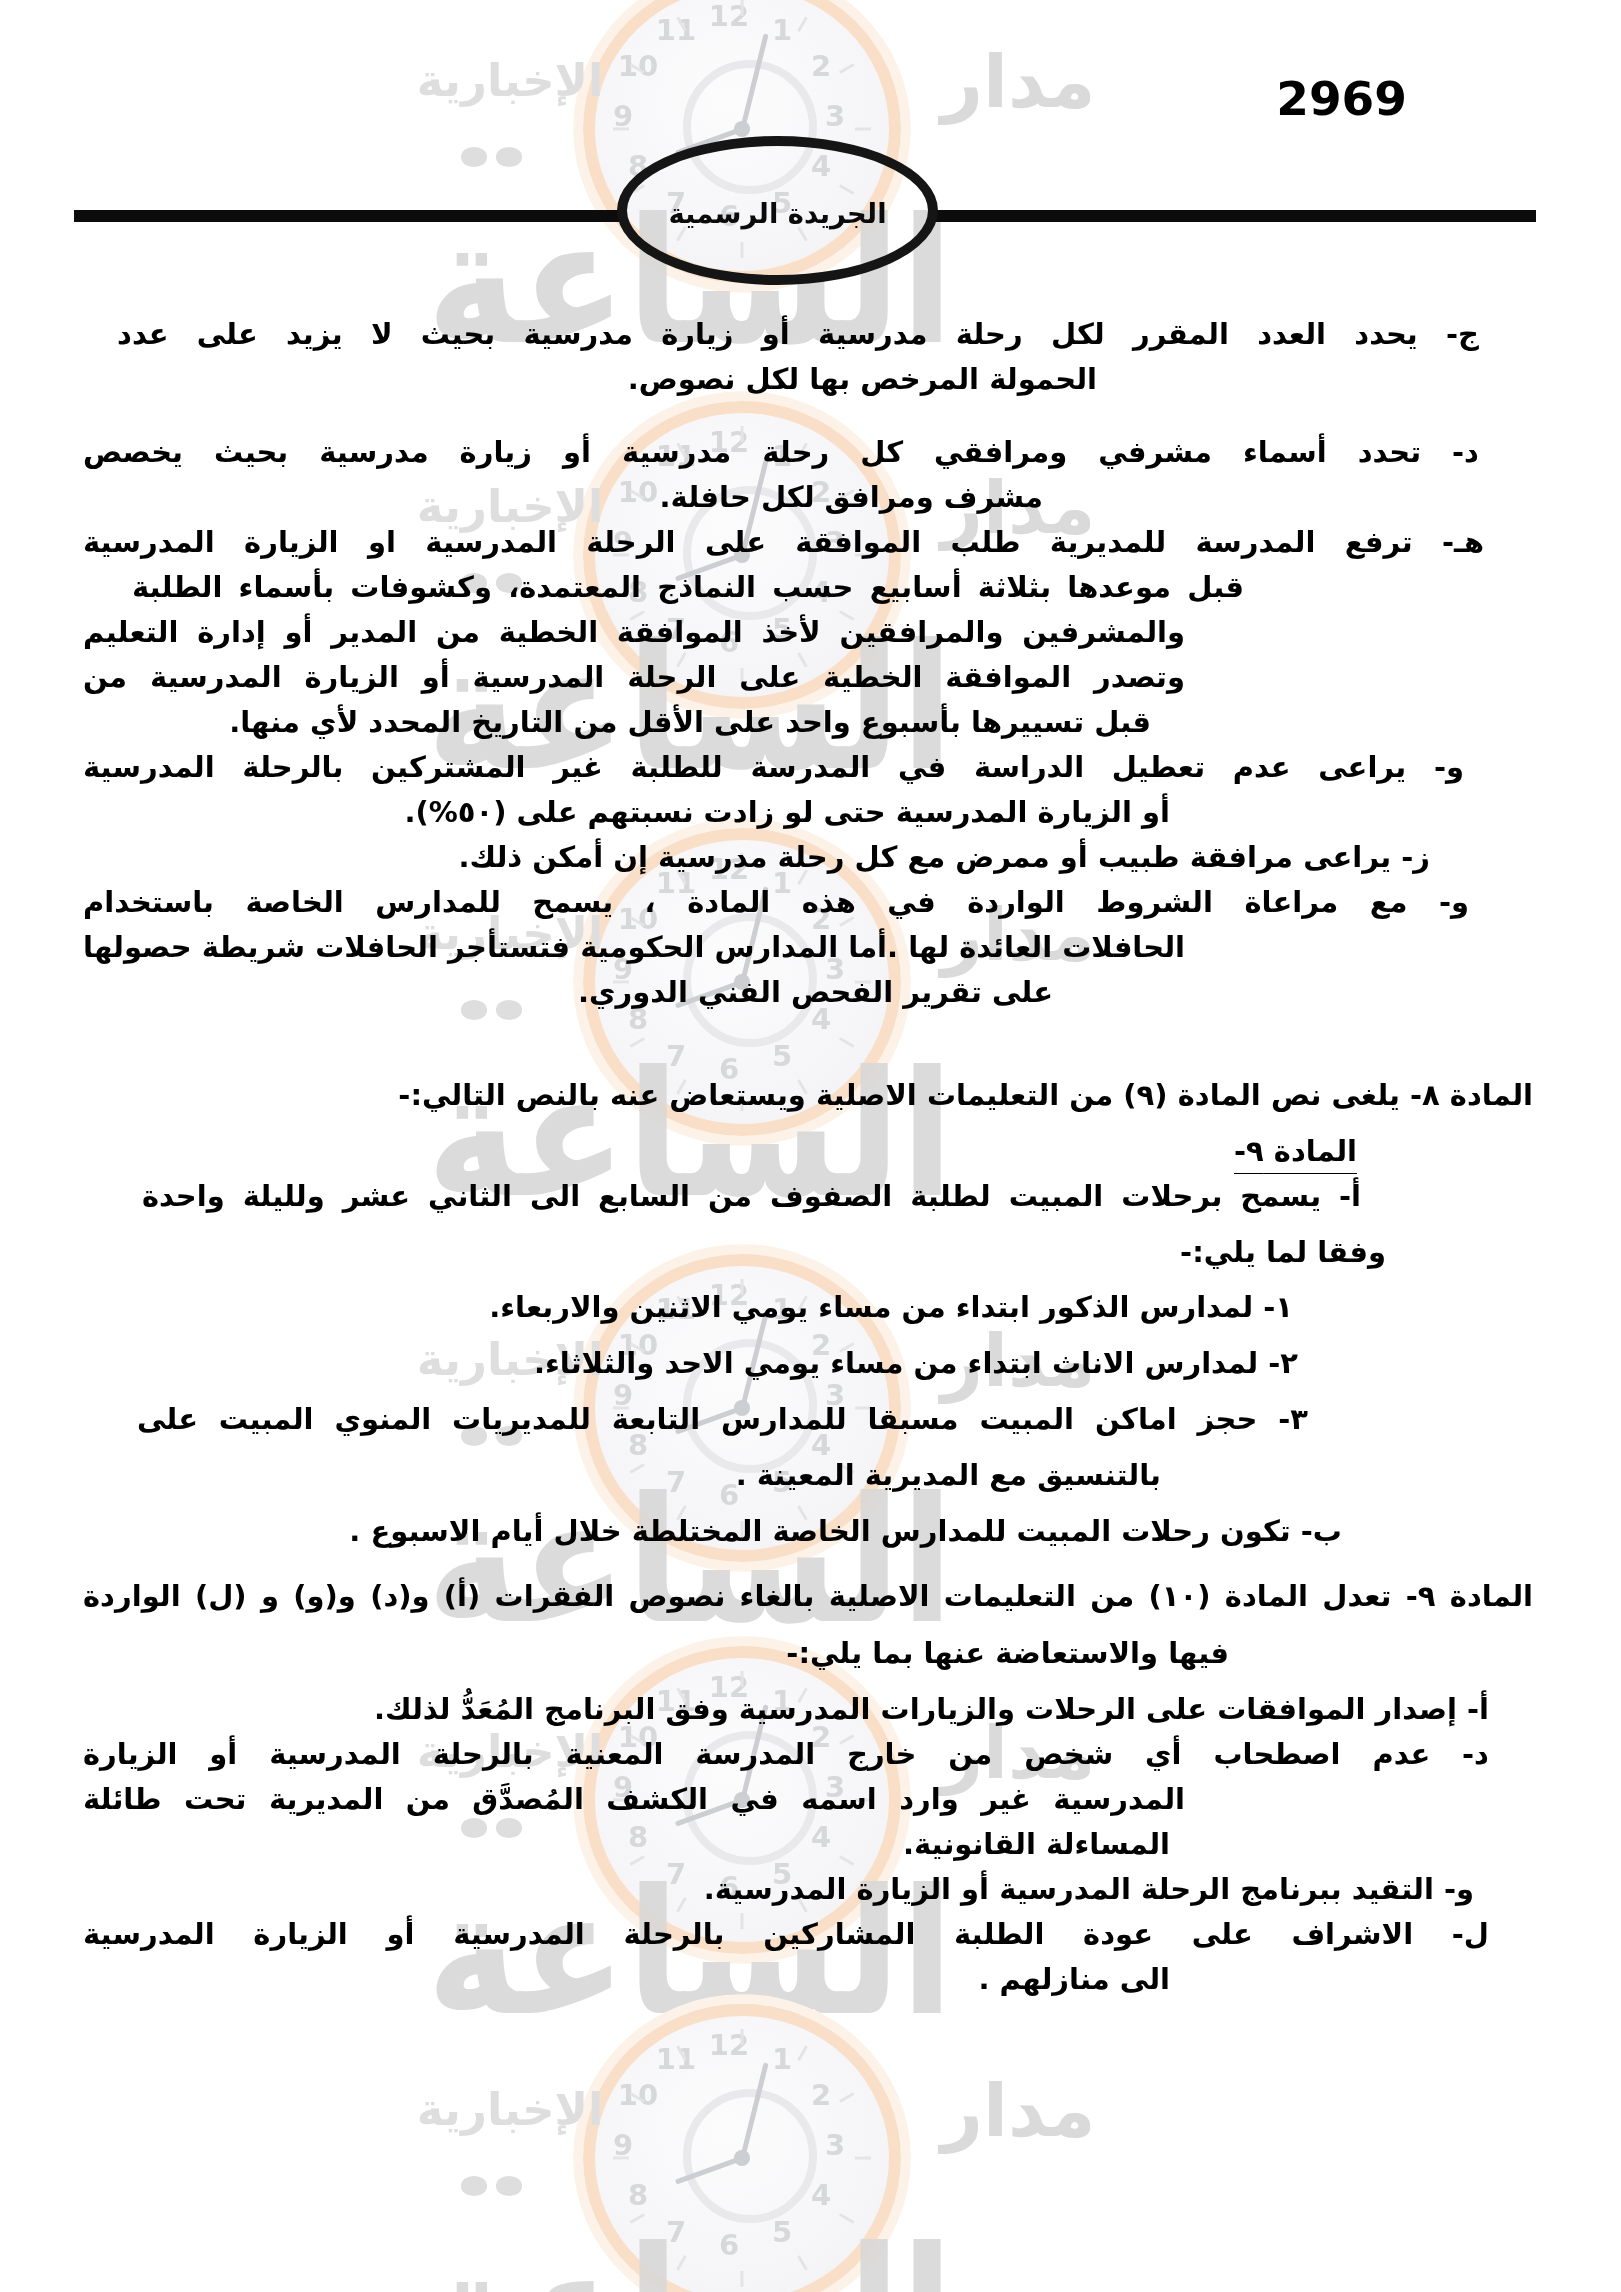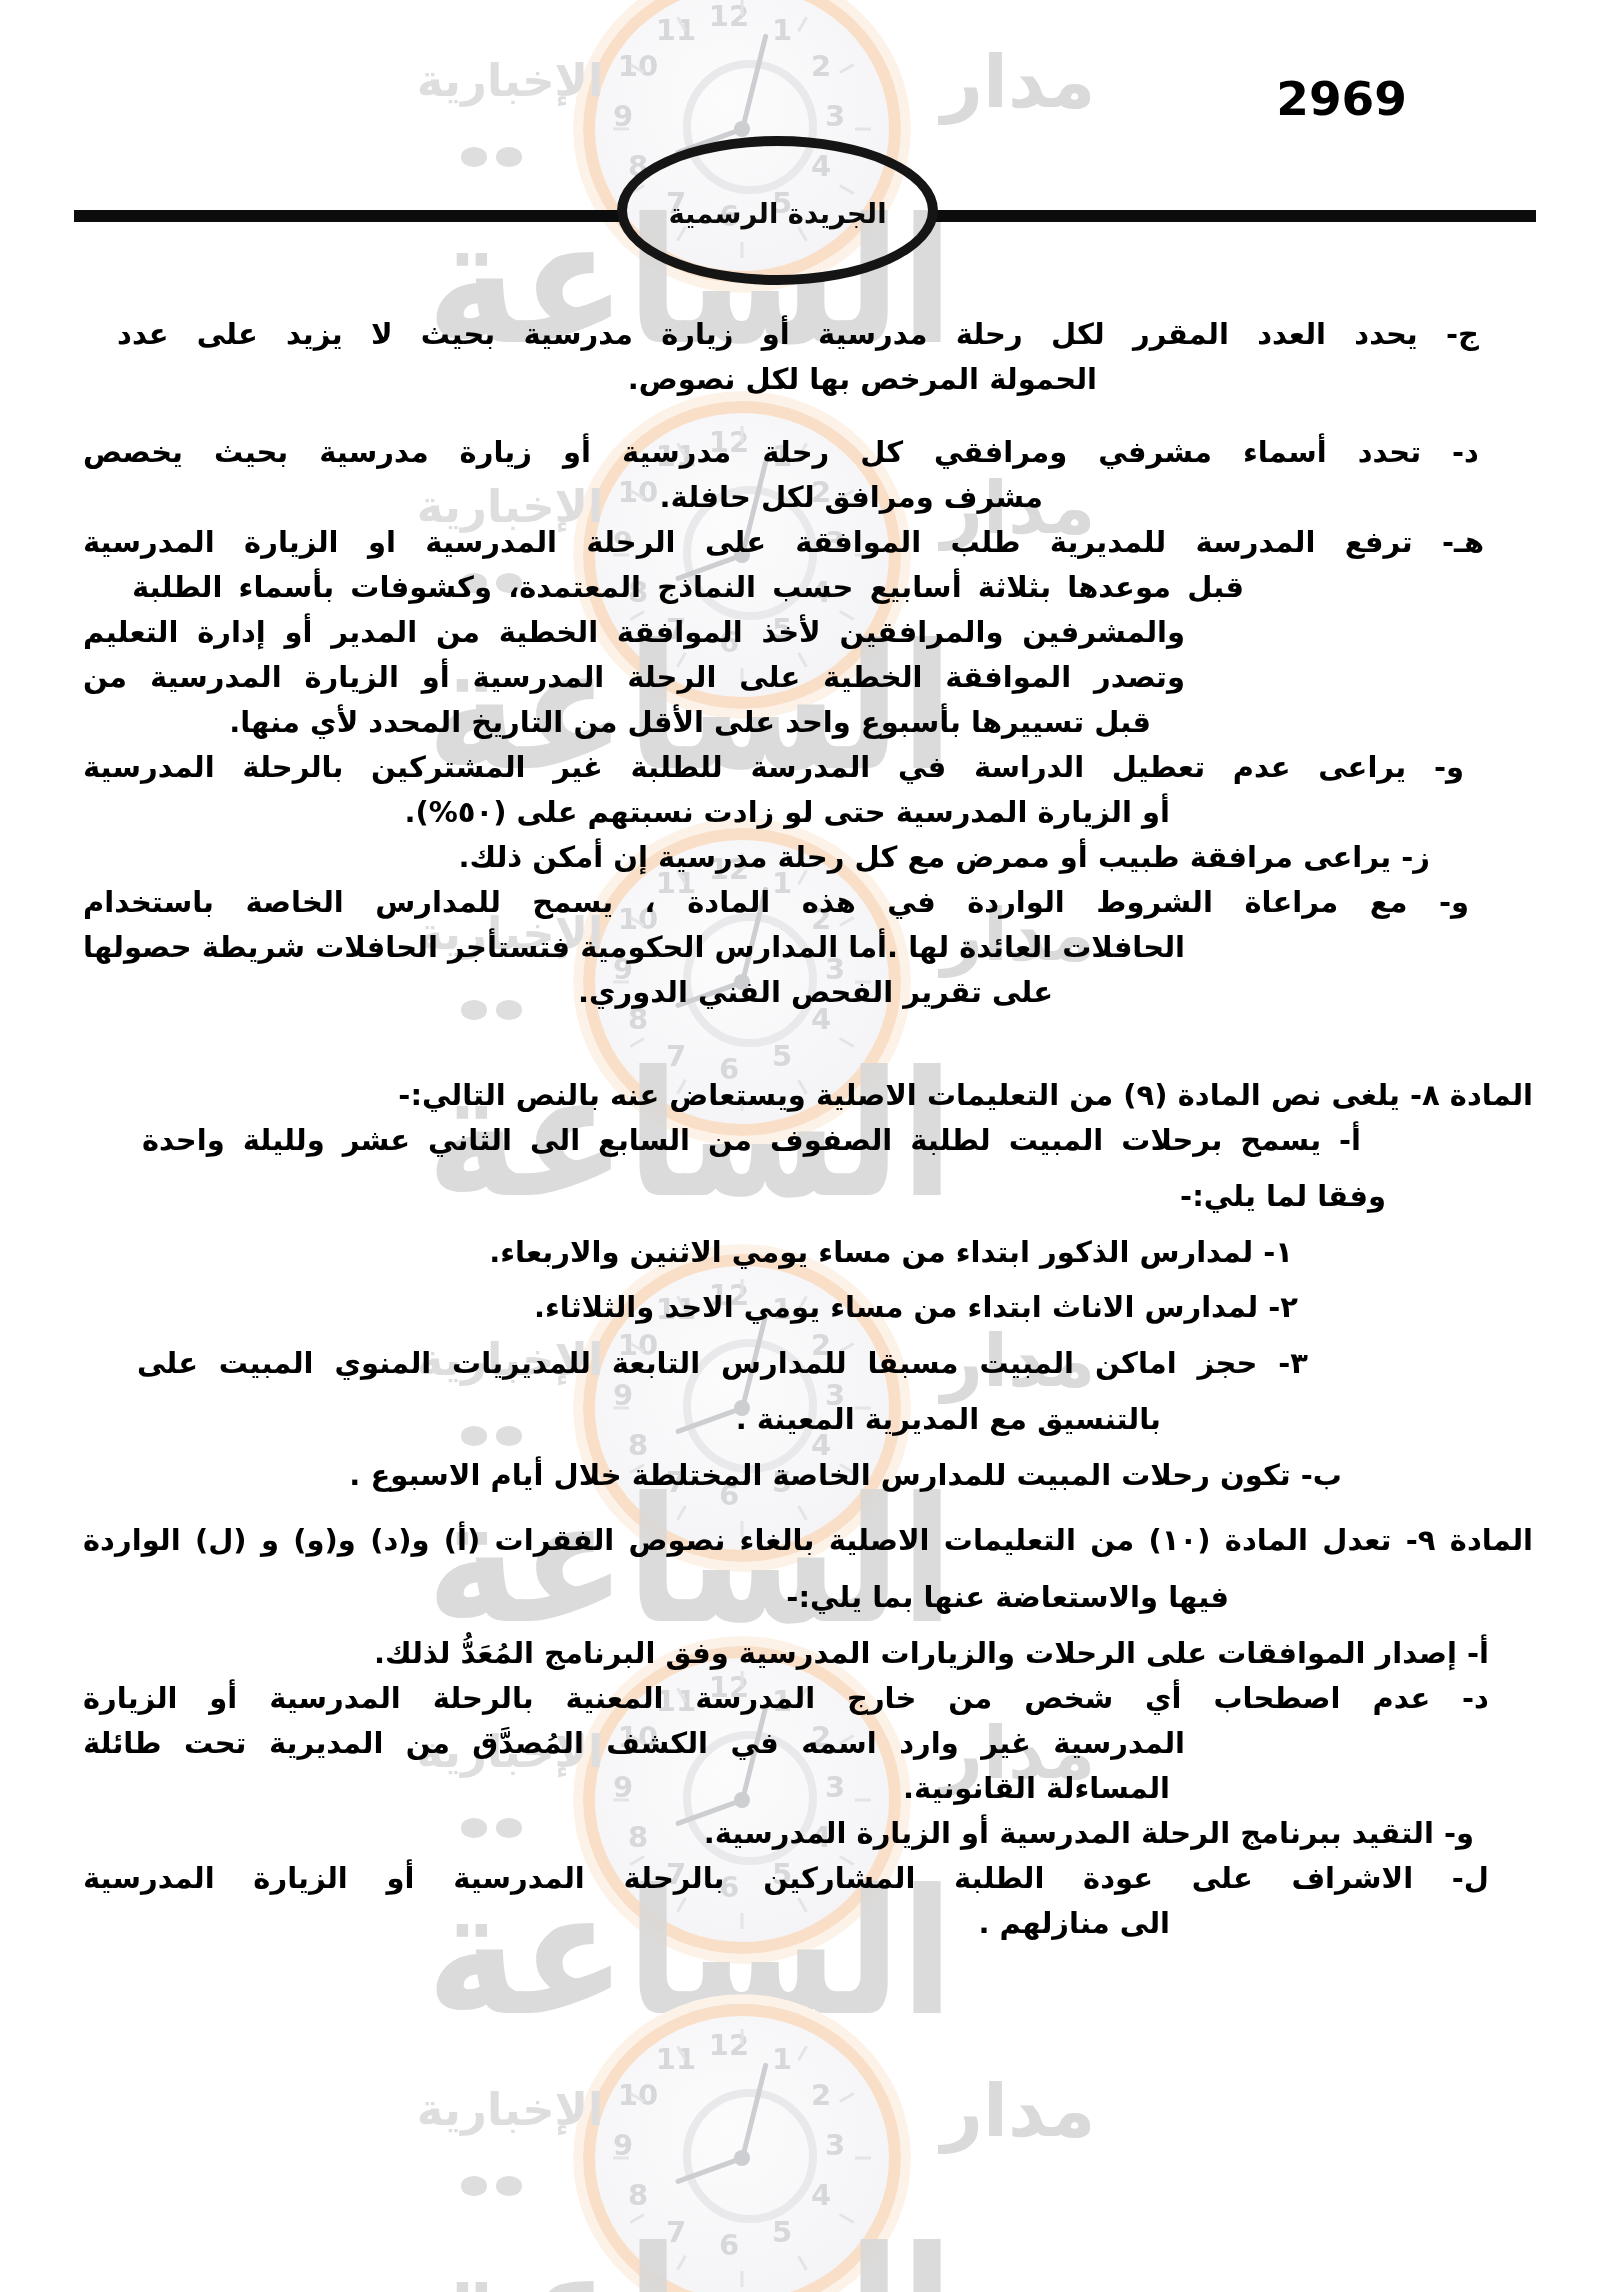--- a/index.html
+++ b/index.html
@@ -327,20 +327,21 @@
     <div class="ln fill" style="margin-right: 348px; margin-left: 0px;">والمشرفين والمرافقين لأخذ الموافقة الخطية من المدير أو إدارة التعليم الخاص</div>
     <div class="ln fill" style="margin-right: 348px; margin-left: 0px;">وتصدر الموافقة الخطية على الرحلة المدرسية أو الزيارة المدرسية من المديرية</div>
     <div class="ln" style="margin-right: 382px; margin-left: 0px;">قبل تسييرها بأسبوع واحد على الأقل من التاريخ المحدد لأي منها.</div>
     <div class="ln fill" style="margin-right: 69px; margin-left: 0px;">و- يراعى عدم تعطيل الدراسة في المدرسة للطلبة غير المشتركين بالرحلة المدرسية</div>
     <div class="ln" style="margin-right: 363px; margin-left: 0px;">أو الزيارة المدرسية حتى لو زادت نسبتهم على (٥٠%).</div>
     <div class="ln" style="margin-right: 103px; margin-left: 0px;">ز- يراعى مرافقة طبيب أو ممرض مع كل رحلة مدرسية إن أمكن ذلك.</div>
     <div class="ln fill" style="margin-right: 64px; margin-left: 0px;">و- مع مراعاة الشروط الواردة في هذه المادة ، يسمح للمدارس الخاصة باستخدام</div>
     <div class="ln fill" style="margin-right: 348px; margin-left: 0px;">الحافلات العائدة لها .أما المدارس الحكومية فتستأجر الحافلات شريطة حصولها</div>
     <div class="ln" style="margin-right: 480px; margin-left: 0px;">على تقرير الفحص الفني الدوري.</div>
     <div class="ln" style="margin-right: 0px; margin-left: 0px; margin-top: 58px;">المادة ٨- يلغى نص المادة (٩) من التعليمات الاصلية ويستعاض عنه بالنص التالي:-</div>
+    <div class="ln ul" style="margin-right: 176px; margin-left: 0px; margin-top: 10.8px;">المادة ٩-</div>
     <div class="ln fill" style="margin-right: 172px; margin-left: 59px;">أ- يسمح برحلات المبيت لطلبة الصفوف من السابع الى الثاني عشر ولليلة واحدة</div>
     <div class="ln" style="margin-right: 147px; margin-left: 0px; margin-top: 10.8px;">وفقا لما يلي:-</div>
     <div class="ln" style="margin-right: 240px; margin-left: 0px; margin-top: 10.8px;">١- لمدارس الذكور ابتداء من مساء يومي الاثنين والاربعاء.</div>
     <div class="ln" style="margin-right: 235px; margin-left: 0px; margin-top: 10.8px;">٢- لمدارس الاناث ابتداء من مساء يومي الاحد والثلاثاء.</div>
     <div class="ln fill" style="margin-right: 225px; margin-left: 54px; margin-top: 10.8px;">٣- حجز اماكن المبيت مسبقا للمدارس التابعة للمديريات المنوي المبيت على اراضيها</div>
     <div class="ln" style="margin-right: 372px; margin-left: 0px; margin-top: 10.8px;">بالتنسيق مع المديرية المعينة .</div>
     <div class="ln" style="margin-right: 191px; margin-left: 0px; margin-top: 10.8px;">ب- تكون رحلات المبيت للمدارس الخاصة المختلطة خلال أيام الاسبوع .</div>
     <div class="ln fill" style="margin-right: 0px; margin-left: 0px; margin-top: 20.6px;">المادة ٩- تعدل المادة (١٠) من التعليمات الاصلية بالغاء نصوص الفقرات (أ) و(د) و(و) و (ل) الواردة</div>
     <div class="ln" style="margin-right: 304px; margin-left: 0px; margin-top: 11.8px;">فيها والاستعاضة عنها بما يلي:-</div>
     <div class="ln" style="margin-right: 44px; margin-left: 0px; margin-top: 10.8px;">أ- إصدار الموافقات على الرحلات والزيارات المدرسية وفق البرنامج المُعَدُّ لذلك.</div>

